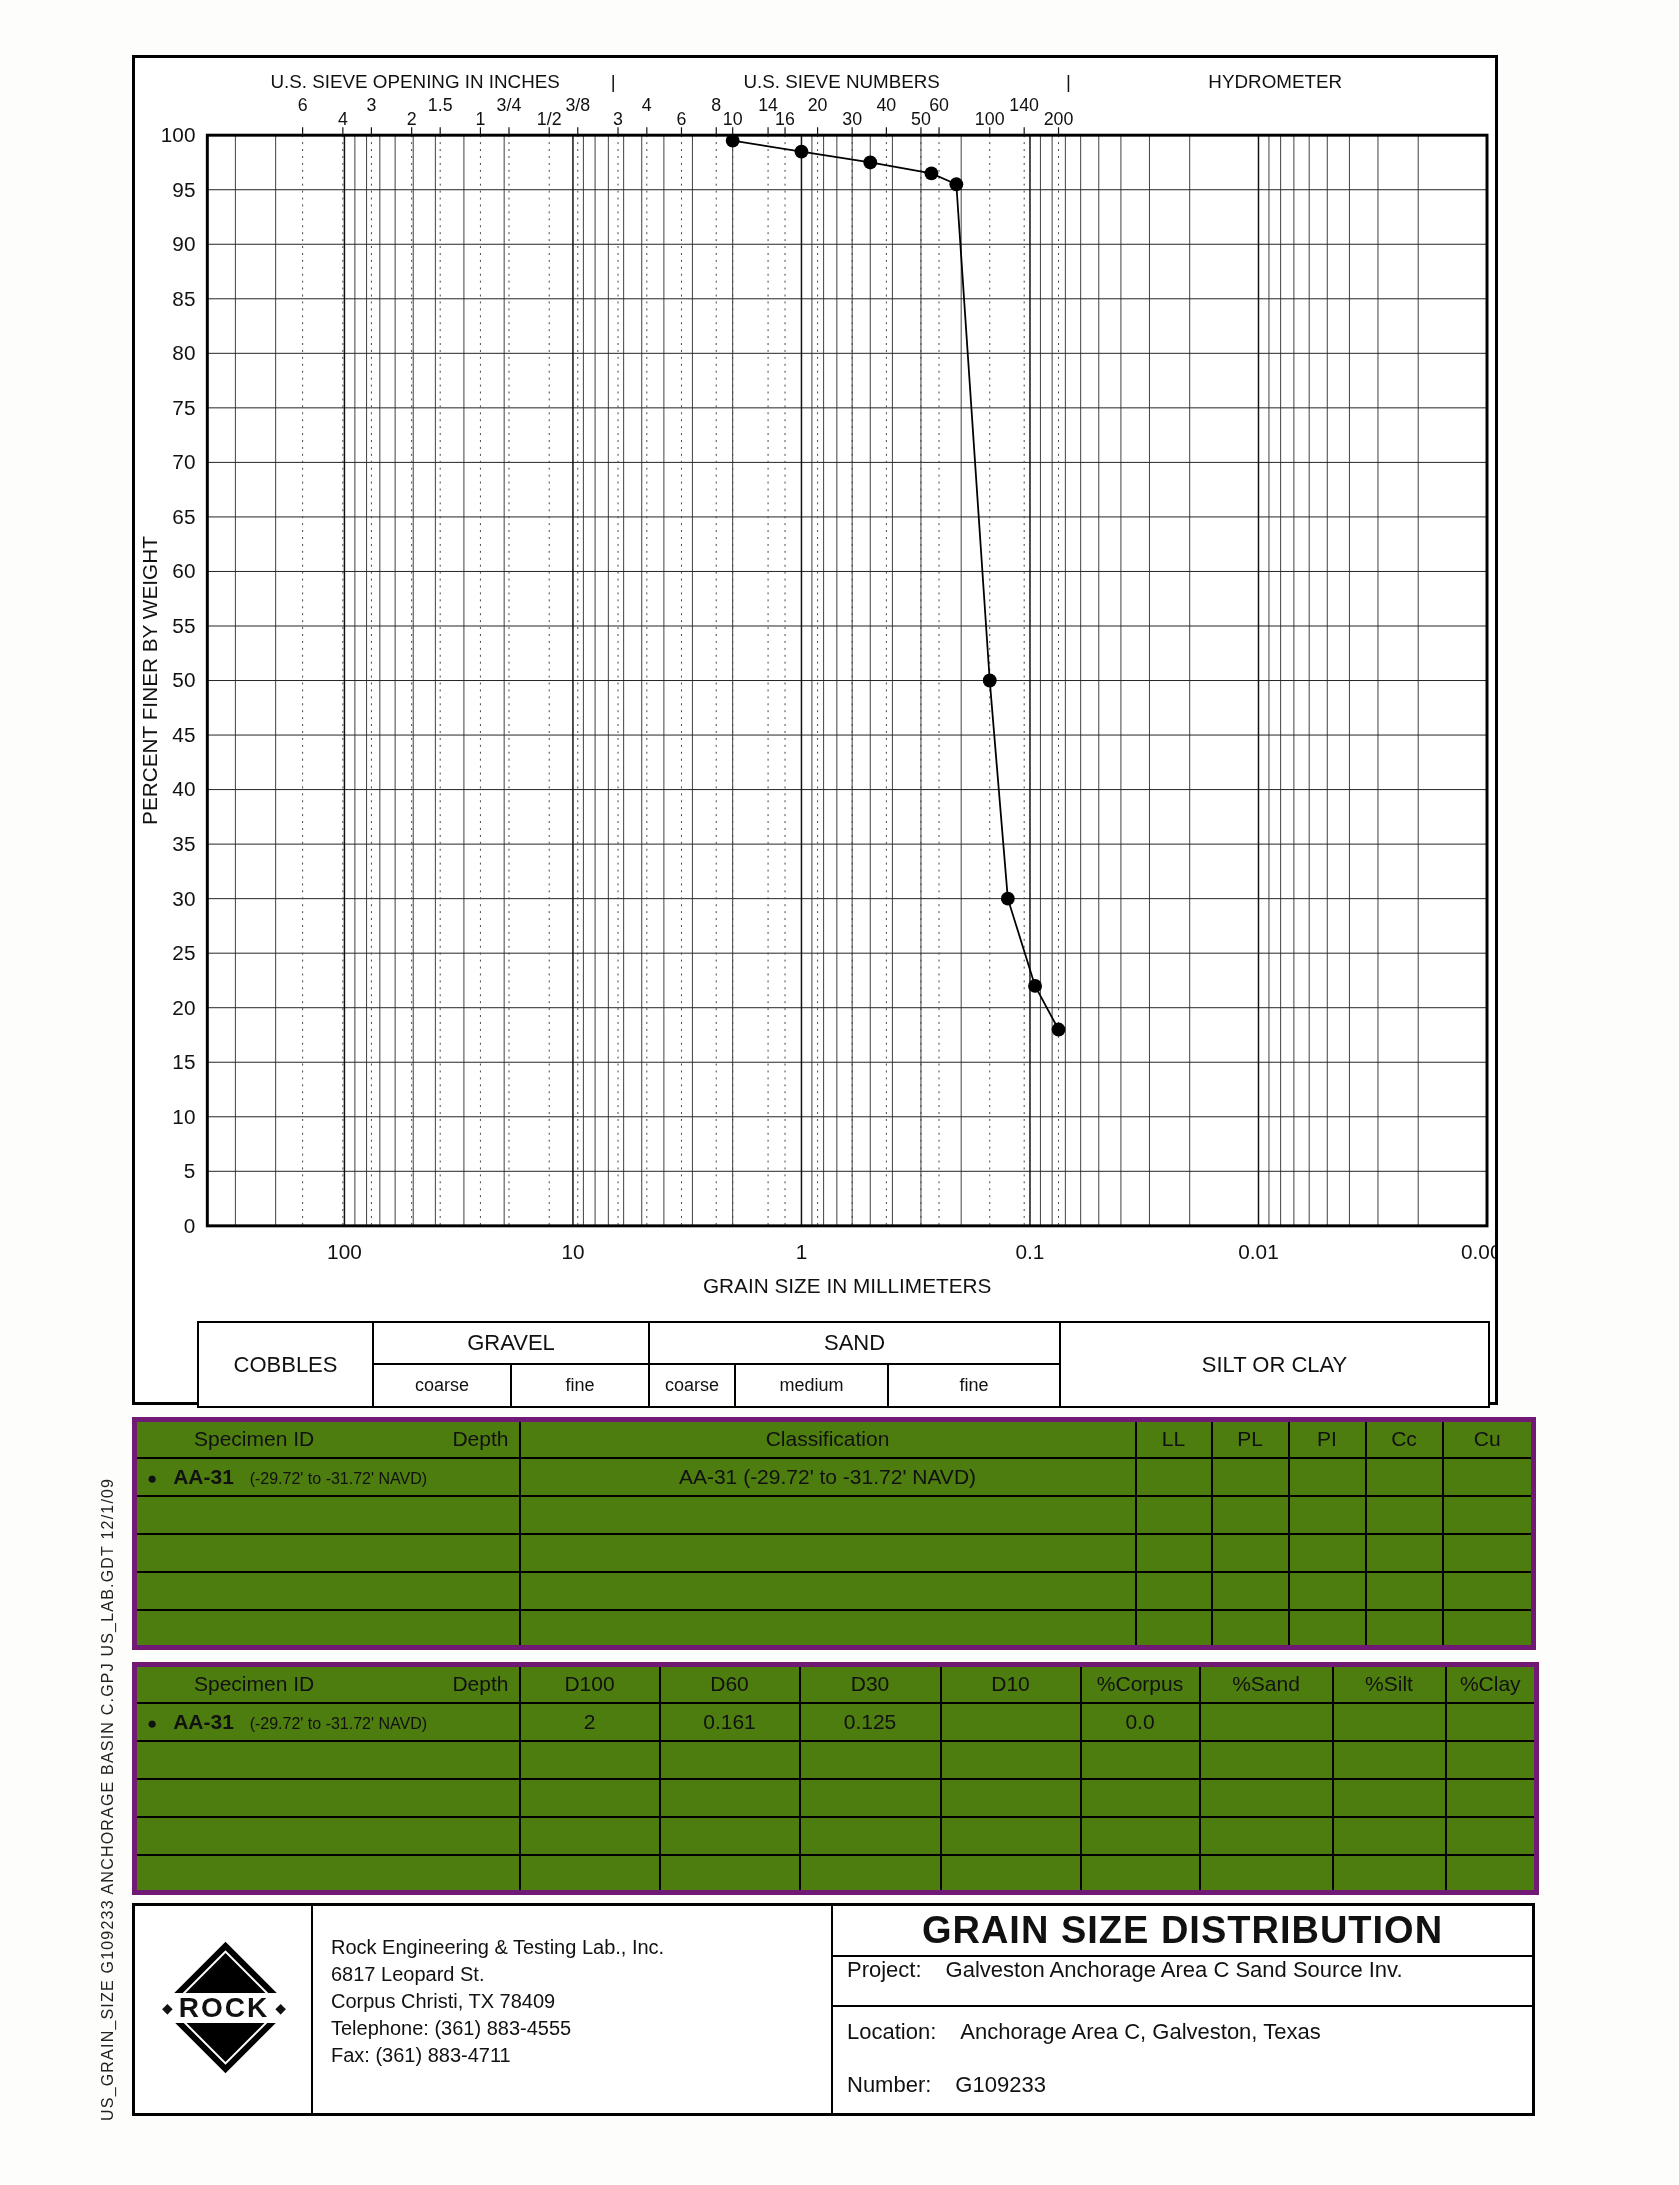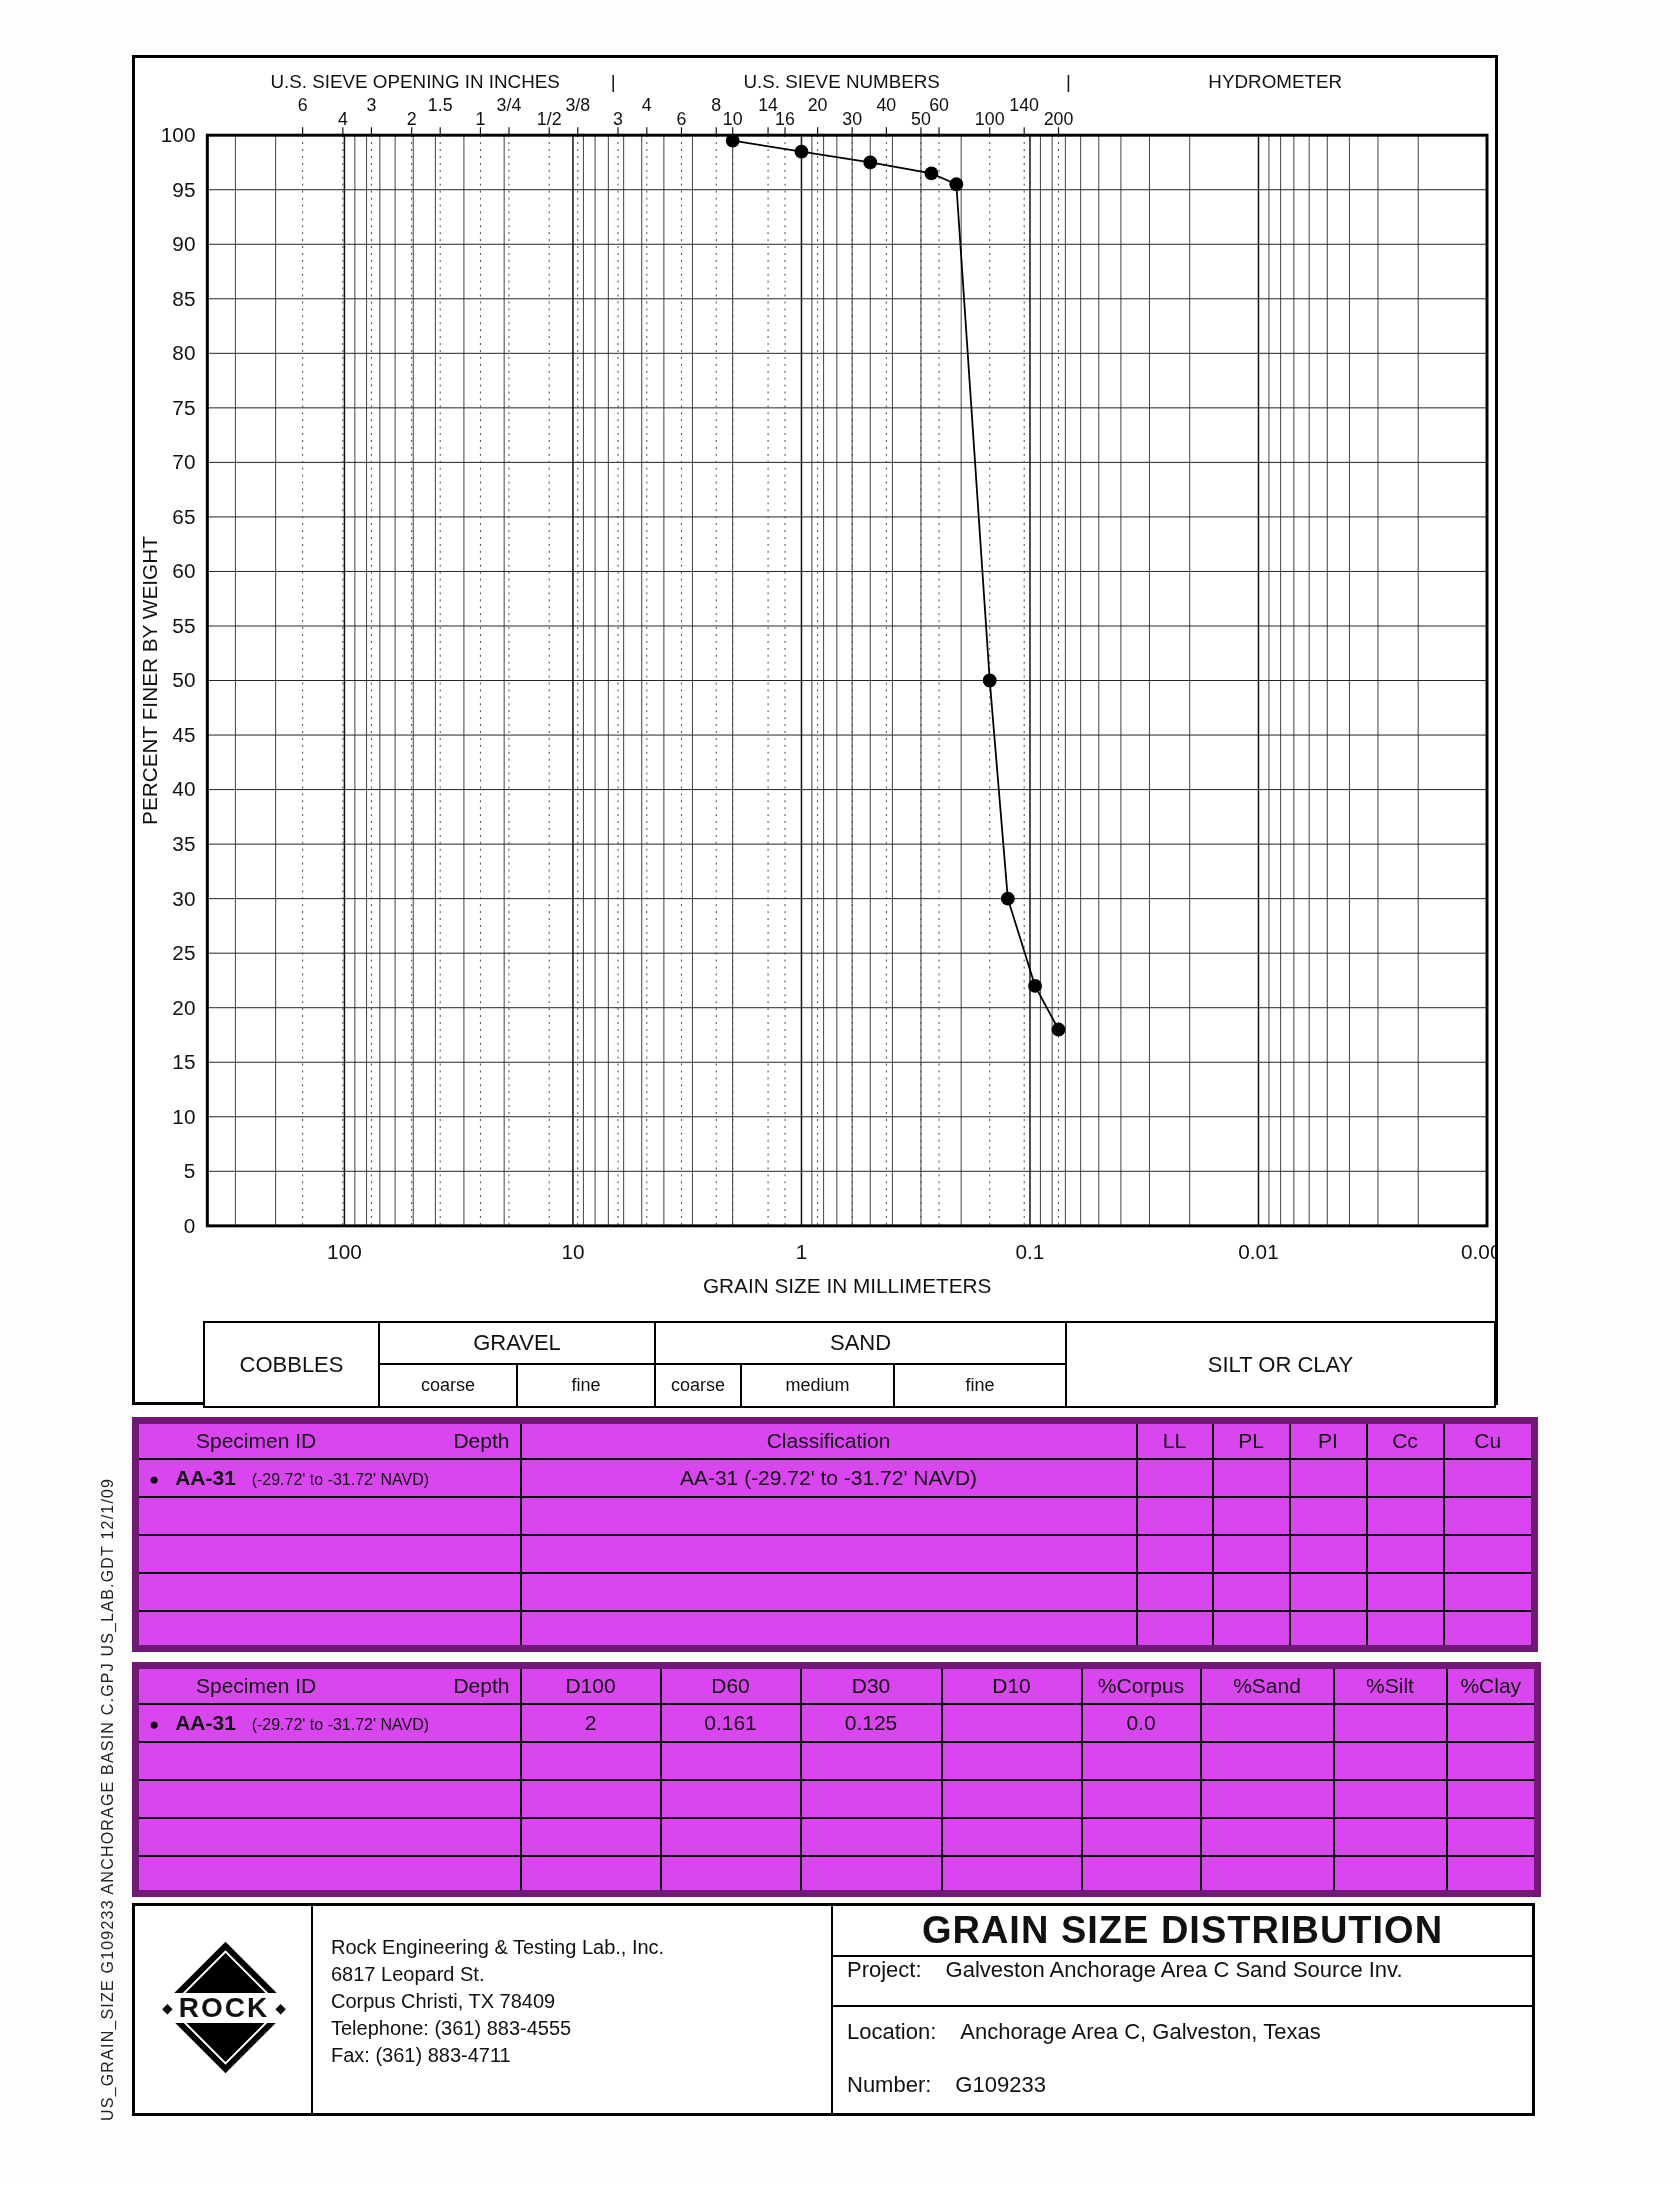--- a/index.html
+++ b/index.html
@@ -11,29 +11,29 @@
   .sidebar-text { position:absolute; left:99px; top:2121px; transform-origin:0 0;
     transform:rotate(-90deg); white-space:nowrap; font-size:16px; letter-spacing:1.2px; color:#222; }
 
   
   .chart-panel { position:absolute; left:132px; top:55px; width:1366px; height:1350px;
     border:3px solid #000; background:#fff; }
   #chart-svg { position:absolute; left:0; top:0; }
   #chart-svg text { font-family:"Liberation Sans", sans-serif; fill:#111; }
 
   
-  table.band { position:absolute; left:68px; top:1263px; border-collapse:collapse; table-layout:fixed; width:1291px; }
+  table.band { position:absolute; left:62px; top:1263px; border-collapse:collapse; table-layout:fixed; width:1291px; }
   table.band td { border:2px solid #000; text-align:center; vertical-align:middle; background:#fff; }
   table.band tr.r1 td { height:42px; }
   table.band tr.r2 td { height:43px; }
   .band .big { font-size:22px; }
   .band .sub { font-size:18px; }
 
   
-  table.tbl { position:absolute; border-collapse:collapse; table-layout:fixed; width:1403px; background:#d946ef; border:7px solid #701a75; }
+  table.tbl { position:absolute; border-collapse:collapse; table-layout:fixed; width:1403px; background:#4d7c0f; border:5px solid #701a75; }
   .tbl th, .tbl td { border:2px solid #000; height:38px; font-weight:normal; font-size:21px;
     padding:0 6px; overflow:hidden; white-space:nowrap; text-align:center; vertical-align:middle; }
   .t-class { left:132px; top:1417px; }
   .t-grad  { left:132px; top:1662px; }
   th.spec-th { padding:0; }
   .spec-head { display:flex; align-items:center; justify-content:space-between; padding:0 10px 0 57px; }
   td.spec-td { text-align:left; padding-left:10px; }
   .dot { font-size:17px; margin-right:10px; }
   .sid { font-weight:bold; margin-right:10px; }
   .dep-sm { font-size:16px; }

